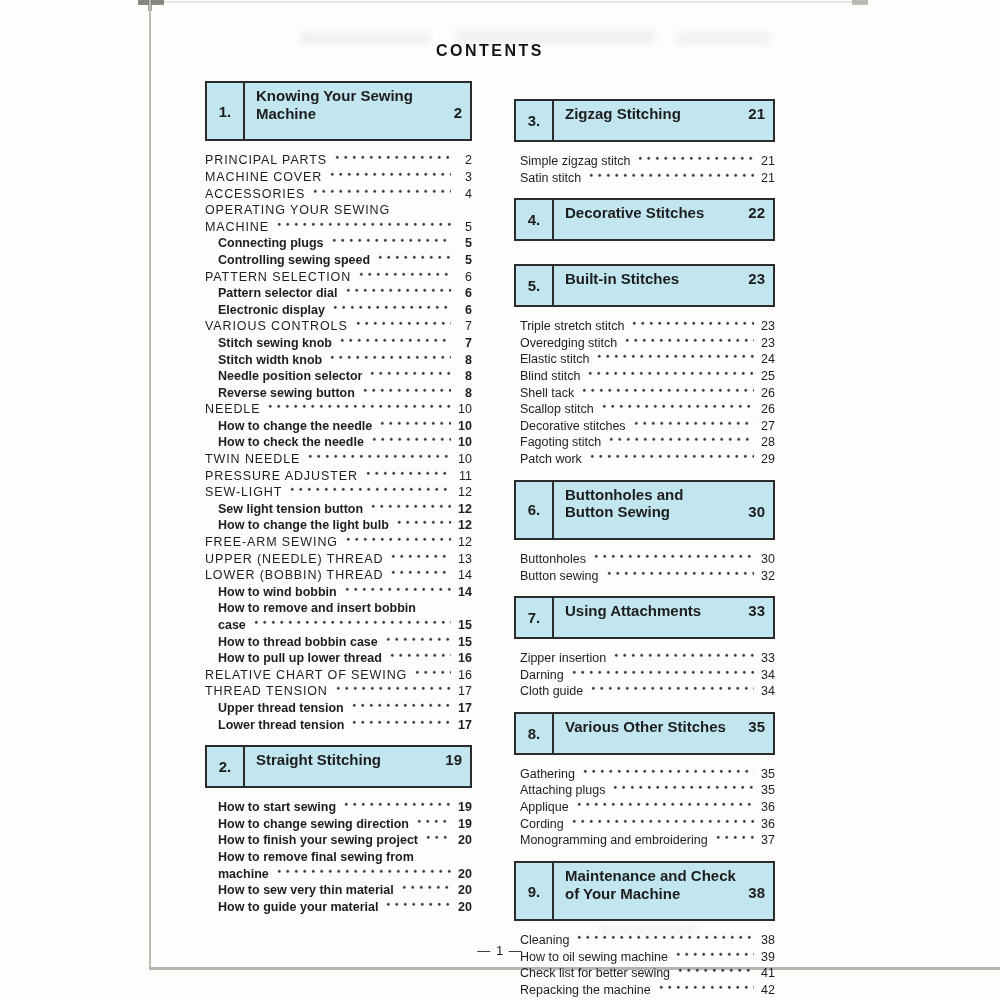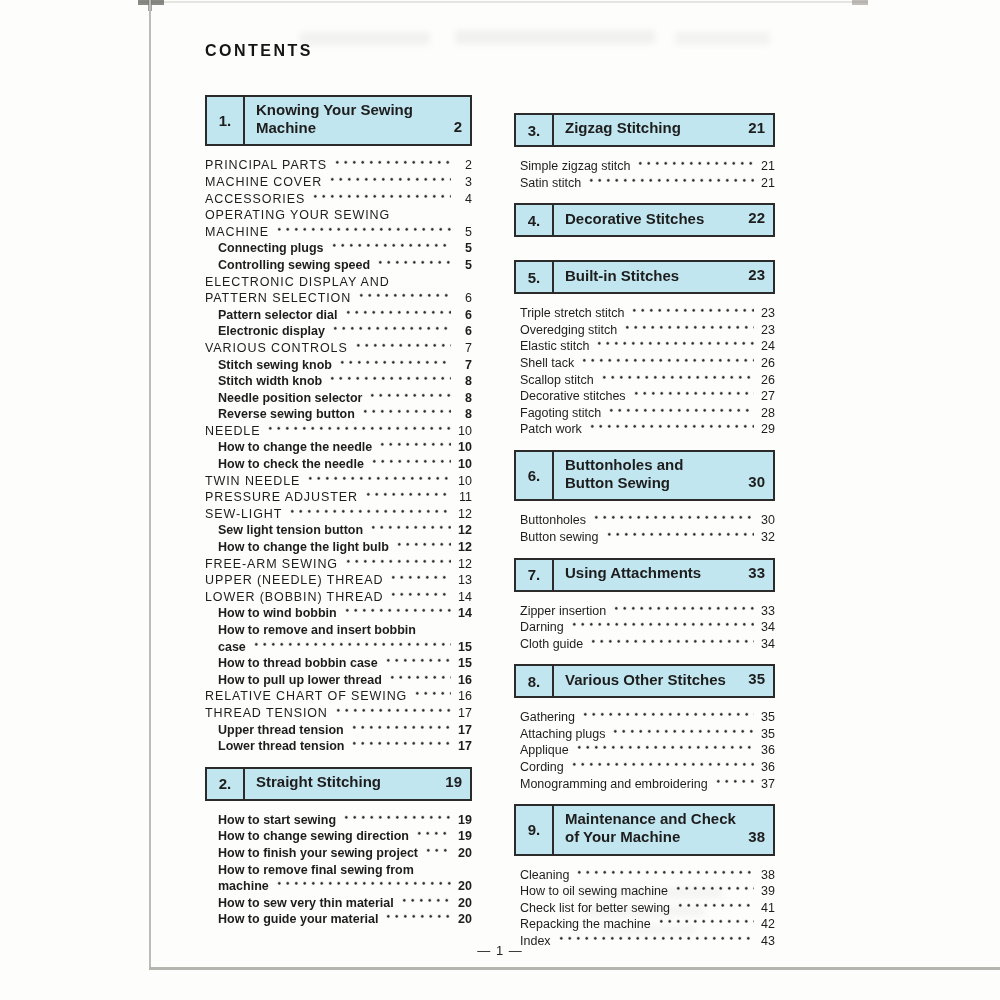--- a/index.html
+++ b/index.html
@@ -24,39 +24,39 @@
   .ghost{position:absolute;background:#8f8f8a;filter:blur(3px);border-radius:3px;pointer-events:none;}
   .g1{left:300px;top:32px;width:130px;height:13px;opacity:.10;}
   .g2{left:455px;top:30px;width:200px;height:14px;opacity:.11;}
   .g3{left:675px;top:32px;width:95px;height:13px;opacity:.09;}
   .g4{left:572px;top:888px;width:150px;height:10px;opacity:.08;}
   .g5{left:586px;top:906px;width:118px;height:10px;opacity:.08;}
   .g6{left:600px;top:925px;width:96px;height:10px;opacity:.07;}
   
   .content{position:absolute;left:205px;top:0;width:570px;padding-top:42px;}
   .page-title{
-    text-align:left;font-size:16px;font-weight:bold;letter-spacing:2.5px;
-    margin:0 0 35px 0;color:#151515;
+    text-align:center;font-size:16px;font-weight:bold;letter-spacing:2.5px;
+    margin:0 0 21px 0;color:#151515;
   }
   .columns{display:flex;justify-content:space-between;align-items:flex-start;}
   .col{display:flex;flex-direction:column;}
   .col-left{width:267px;}
   .col-right{width:261px;padding-top:18px;}
   
   .section-box{
     display:flex;align-items:stretch;border:2px solid var(--border);
     background:var(--fill);margin:12px 0 11px 0;width:100%;
   }
   .col > .section-box:first-child{margin-top:0;}
   .sec-num{
     width:38px;flex:0 0 38px;border-right:2px solid var(--border);
     display:flex;align-items:center;justify-content:center;
     font-weight:bold;font-size:15px;padding:4px 0;
   }
-  .sec-body{flex:1;display:flex;align-items:flex-end;padding:4px 8px 8px 11px;min-height:21px;}
+  .sec-body{flex:1;display:flex;align-items:flex-start;padding:4px 8px 17px 11px;min-height:21px;}
   .sec-title{flex:1;font-weight:bold;font-size:15px;line-height:1.18;}
   .sec-page{font-weight:bold;font-size:15px;align-self:flex-end;padding-bottom:1px;}
   
   .toc-list{width:100%;}
   .toc-row{display:flex;line-height:16.6px;font-size:12.5px;}
   .toc-row.caps .lab{letter-spacing:.9px;}
   .toc-row.ind{padding-left:13px;font-weight:bold;}
   .col-right .toc-row{padding-left:6px;}
   .lab{white-space:nowrap;}
   .dots{
@@ -129,23 +129,20 @@
             <span class="lab">Connecting plugs</span>
             <span class="dots"></span>
             <span class="pg">5</span>
           </div>
           <div class="toc-row ind">
             <span class="lab">Controlling sewing speed</span>
             <span class="dots"></span>
             <span class="pg">5</span>
           </div>
           <div class="toc-row caps">
-            <span class="lab">ELECTRONIC DISPLAY AND</span>
-          </div>
-          <div class="toc-row caps">
             <span class="lab">PATTERN SELECTION</span>
             <span class="dots"></span>
             <span class="pg">6</span>
           </div>
           <div class="toc-row ind">
             <span class="lab">Pattern selector dial</span>
             <span class="dots"></span>
             <span class="pg">6</span>
           </div>
           <div class="toc-row ind">
@@ -370,20 +367,25 @@
           </div>
           <div class="toc-row">
             <span class="lab">Overedging stitch</span>
             <span class="dots"></span>
             <span class="pg">23</span>
           </div>
           <div class="toc-row">
             <span class="lab">Elastic stitch</span>
             <span class="dots"></span>
             <span class="pg">24</span>
+          </div>
+          <div class="toc-row">
+            <span class="lab">Blind stitch</span>
+            <span class="dots"></span>
+            <span class="pg">25</span>
           </div>
           <div class="toc-row">
             <span class="lab">Shell tack</span>
             <span class="dots"></span>
             <span class="pg">26</span>
           </div>
           <div class="toc-row">
             <span class="lab">Scallop stitch</span>
             <span class="dots"></span>
             <span class="pg">26</span>

